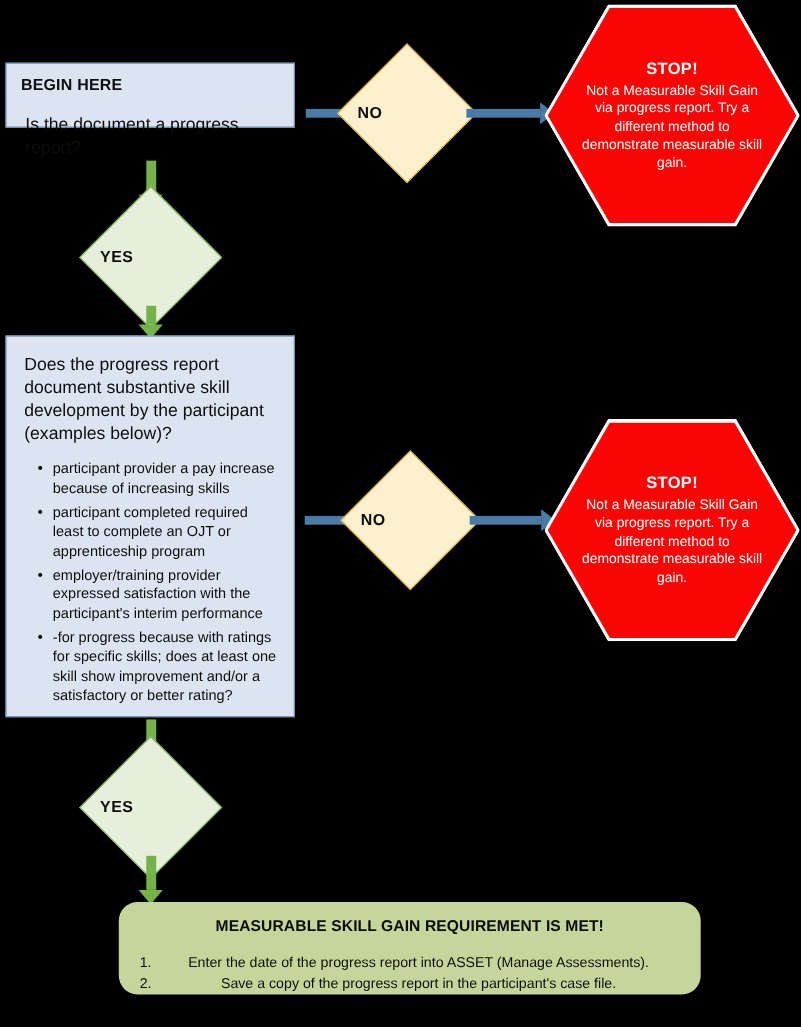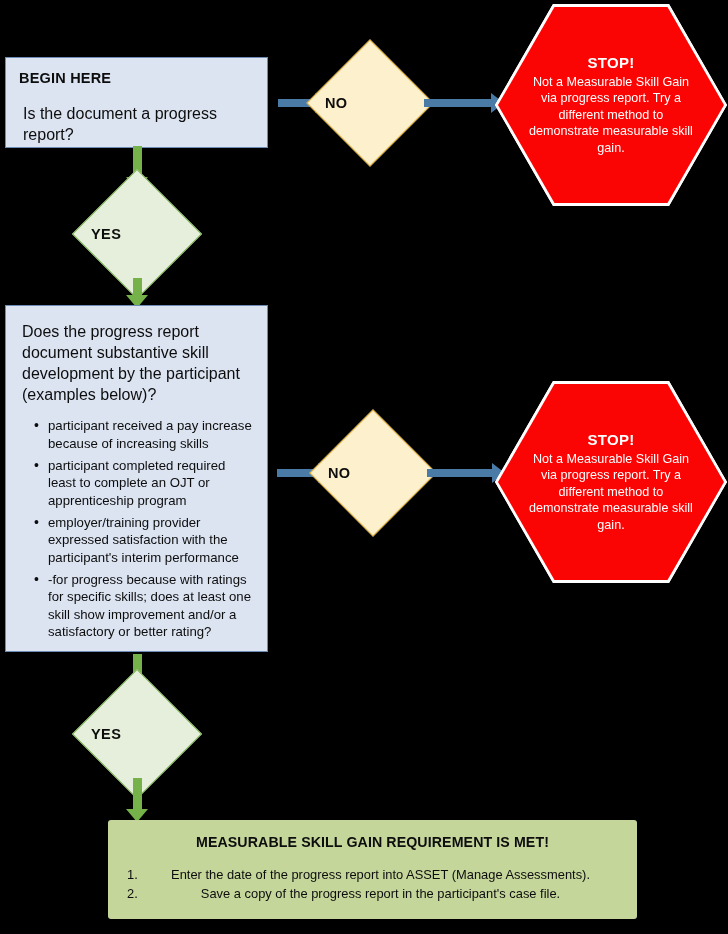--- a/index.html
+++ b/index.html
@@ -35,21 +35,21 @@
   .qbox .qtext {
     font-size: 16px;
     line-height: 1.32;
     margin: 4px;
   }
 
   #box-begin {
     left: 5px;
     top: 57px;
     width: 263px;
-    height: 91px;
+    height: 59px;
     padding: 12px 13px 0 13px;
   }
   #box-begin .begin-title { margin-bottom: 17px; }
 
   #box-question2 {
     left: 5px;
     top: 305px;
     width: 263px;
     height: 347px;
     padding: 11px 11px 0 12px;
@@ -155,23 +155,23 @@
 
   #hex-stop-1 { left: 495px; top: 4px;   width: 232px; height: 202px; }
   #hex-stop-2 { left: 495px; top: 381px; width: 232px; height: 202px; }
 
   
   #box-result {
     position: absolute;
     left: 108px;
     top: 820px;
     width: 529px;
-    height: 99px;
+    height: 84px;
     background: #c5d69b;
-    border-radius: 3px;
+    border-radius: 17px;
     box-sizing: border-box;
     padding: 14px 18px 0 18px;
     color: #0d0d0d;
   }
   #box-result .result-title {
     text-align: center;
     font-size: 14.2px;
     font-weight: bold;
     letter-spacing: .1px;
     margin: 0 0 16px 0;
@@ -313,21 +313,21 @@
   </div>
 
   <div class="arrow-down" id="arr-d2">
     <div class="shaft"></div>
     <div class="head"></div>
   </div>
 
   <div class="qbox" id="box-question2">
     <p class="qtext">Does the progress report document substantive skill development by the participant (examples below)?</p>
     <ul class="examples">
-      <li>participant received a pay increase because of increasing skills</li>
+      <li>participant provider a pay increase because of increasing skills</li>
       <li>participant completed required least to complete an OJT or apprenticeship program</li>
       <li>employer/training provider expressed satisfaction with the participant's interim performance</li>
       <li>-for progress because with ratings for specific skills; does at least one skill show improvement and/or a satisfactory or better rating?</li>
     </ul>
   </div>
 
   <div class="arrow-right" id="arr-r3">
     <div class="shaft"></div>
     <div class="head"></div>
   </div>

